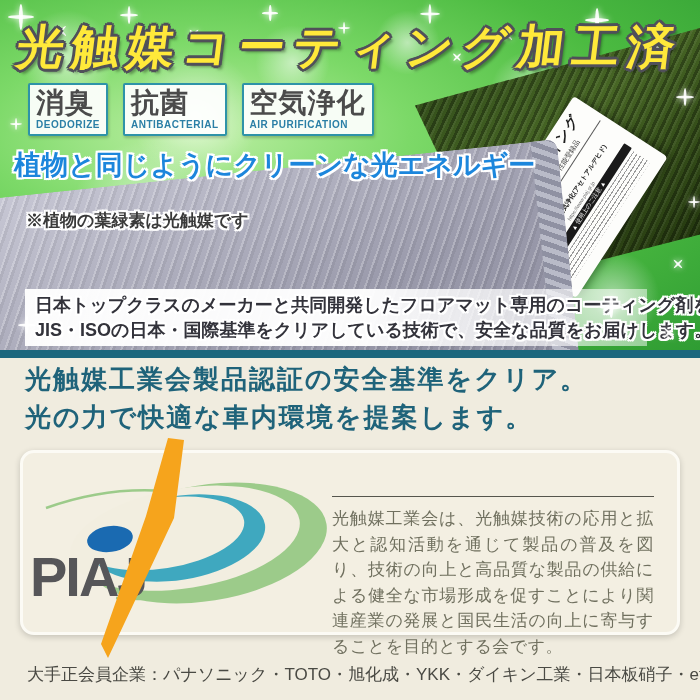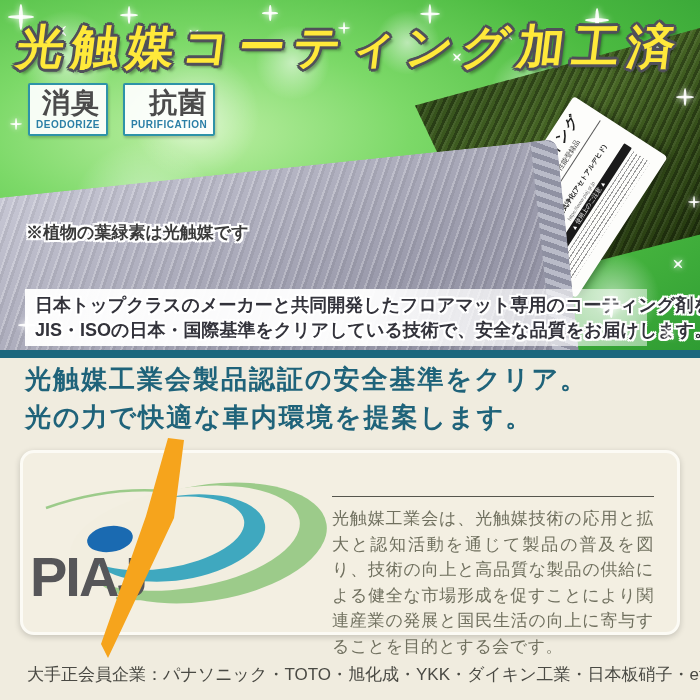--- a/index.html
+++ b/index.html
@@ -49,30 +49,30 @@
       background:repeating-linear-gradient(180deg,#9a9a9a 0 1px,transparent 1px 4px);}
 
   .hero-title{position:absolute;left:50%;top:16px;transform:translateX(-50%) skewX(-7deg);white-space:nowrap;
       font-family:"DejaVu Serif","Liberation Serif",serif;font-weight:bold;font-size:47px;letter-spacing:8px;
       color:#ffe93a;
       text-shadow:-2px -2px 0 #50505a,2px -2px 0 #50505a,-2px 2px 0 #50505a,2px 2px 0 #50505a,
                   0 -3px 0 #50505a,0 3px 0 #50505a,-3px 0 0 #50505a,3px 0 0 #50505a,4px 4px 3px rgba(0,0,0,.35);}
 
   .badges{position:absolute;left:28px;top:83px;display:flex;gap:15px;}
   .badge{background:rgba(255,255,255,.93);border:2px solid #2e93a8;border-radius:2px;
-      box-shadow:1px 2px 3px rgba(0,0,0,.2);text-align:right;padding:2px 6px 3px;}
+      box-shadow:1px 2px 3px rgba(0,0,0,.2);text-align:left;padding:2px 6px 3px;}
   .badge .jp{font-size:28px;font-weight:bold;color:#4b4b4b;line-height:32px;letter-spacing:1px;}
   .badge .en{font-size:10px;font-weight:bold;color:#2b7fa6;letter-spacing:.5px;line-height:12px;}
 
   .halo-w{text-shadow:-2px -2px 0 #fff,2px -2px 0 #fff,-2px 2px 0 #fff,2px 2px 0 #fff,
           0 -2px 0 #fff,0 2px 0 #fff,-2px 0 0 #fff,2px 0 0 #fff;}
   .lead1,.lead2{position:absolute;left:14px;font-size:27px;font-weight:bold;color:#1c86dc;white-space:nowrap;}
   .lead1{top:147px;}
   .lead2{top:181px;}
-  .note{position:absolute;left:14px;top:221px;font-size:17px;font-weight:bold;color:#3a3a3a;padding-left:12px;}
+  .note{position:absolute;left:14px;top:209px;font-size:17px;font-weight:bold;color:#3a3a3a;padding-left:12px;}
 
   .band{position:absolute;left:25px;top:289px;width:622px;height:57px;
       background:linear-gradient(to right, rgba(255,255,255,.96) 55%, rgba(255,255,255,.5));
       padding:4px 0 0 10px;box-sizing:border-box;}
   .band div{font-size:18px;font-weight:bold;color:#33333b;line-height:25px;white-space:nowrap;}
 
   .divider{position:absolute;left:0;top:350px;width:700px;height:8px;background:#1c677e;}
 
   
   .bottom{position:absolute;left:0;top:358px;width:700px;height:342px;background:#f0ecdf;}
@@ -156,24 +156,29 @@
 
     <div class="hero-title">光触媒コーティング加工済</div>
 
     <div class="badges">
       <div class="badge">
         <div class="jp">消臭</div>
         <div class="en">DEODORIZE</div>
       </div>
       <div class="badge">
         <div class="jp">抗菌</div>
-        <div class="en">PURIFICATION</div>
+        <div class="en">ANTIBACTERIAL</div>
+      </div>
+      <div class="badge">
+        <div class="jp">空気浄化</div>
+        <div class="en">AIR PURIFICATION</div>
       </div>
     </div>
 
+    <div class="lead1 halo-w">植物と同じようにクリーンな光エネルギー</div>
     <div class="note halo-w">※植物の葉緑素は光触媒です</div>
   </div>
 
   <div class="divider"></div>
 
   <div class="bottom">
     <div class="cert1">光触媒工業会製品認証の安全基準をクリア。</div>
     <div class="cert2">光の力で快適な車内環境を提案します。</div>
 
     <div class="member-box"></div>

